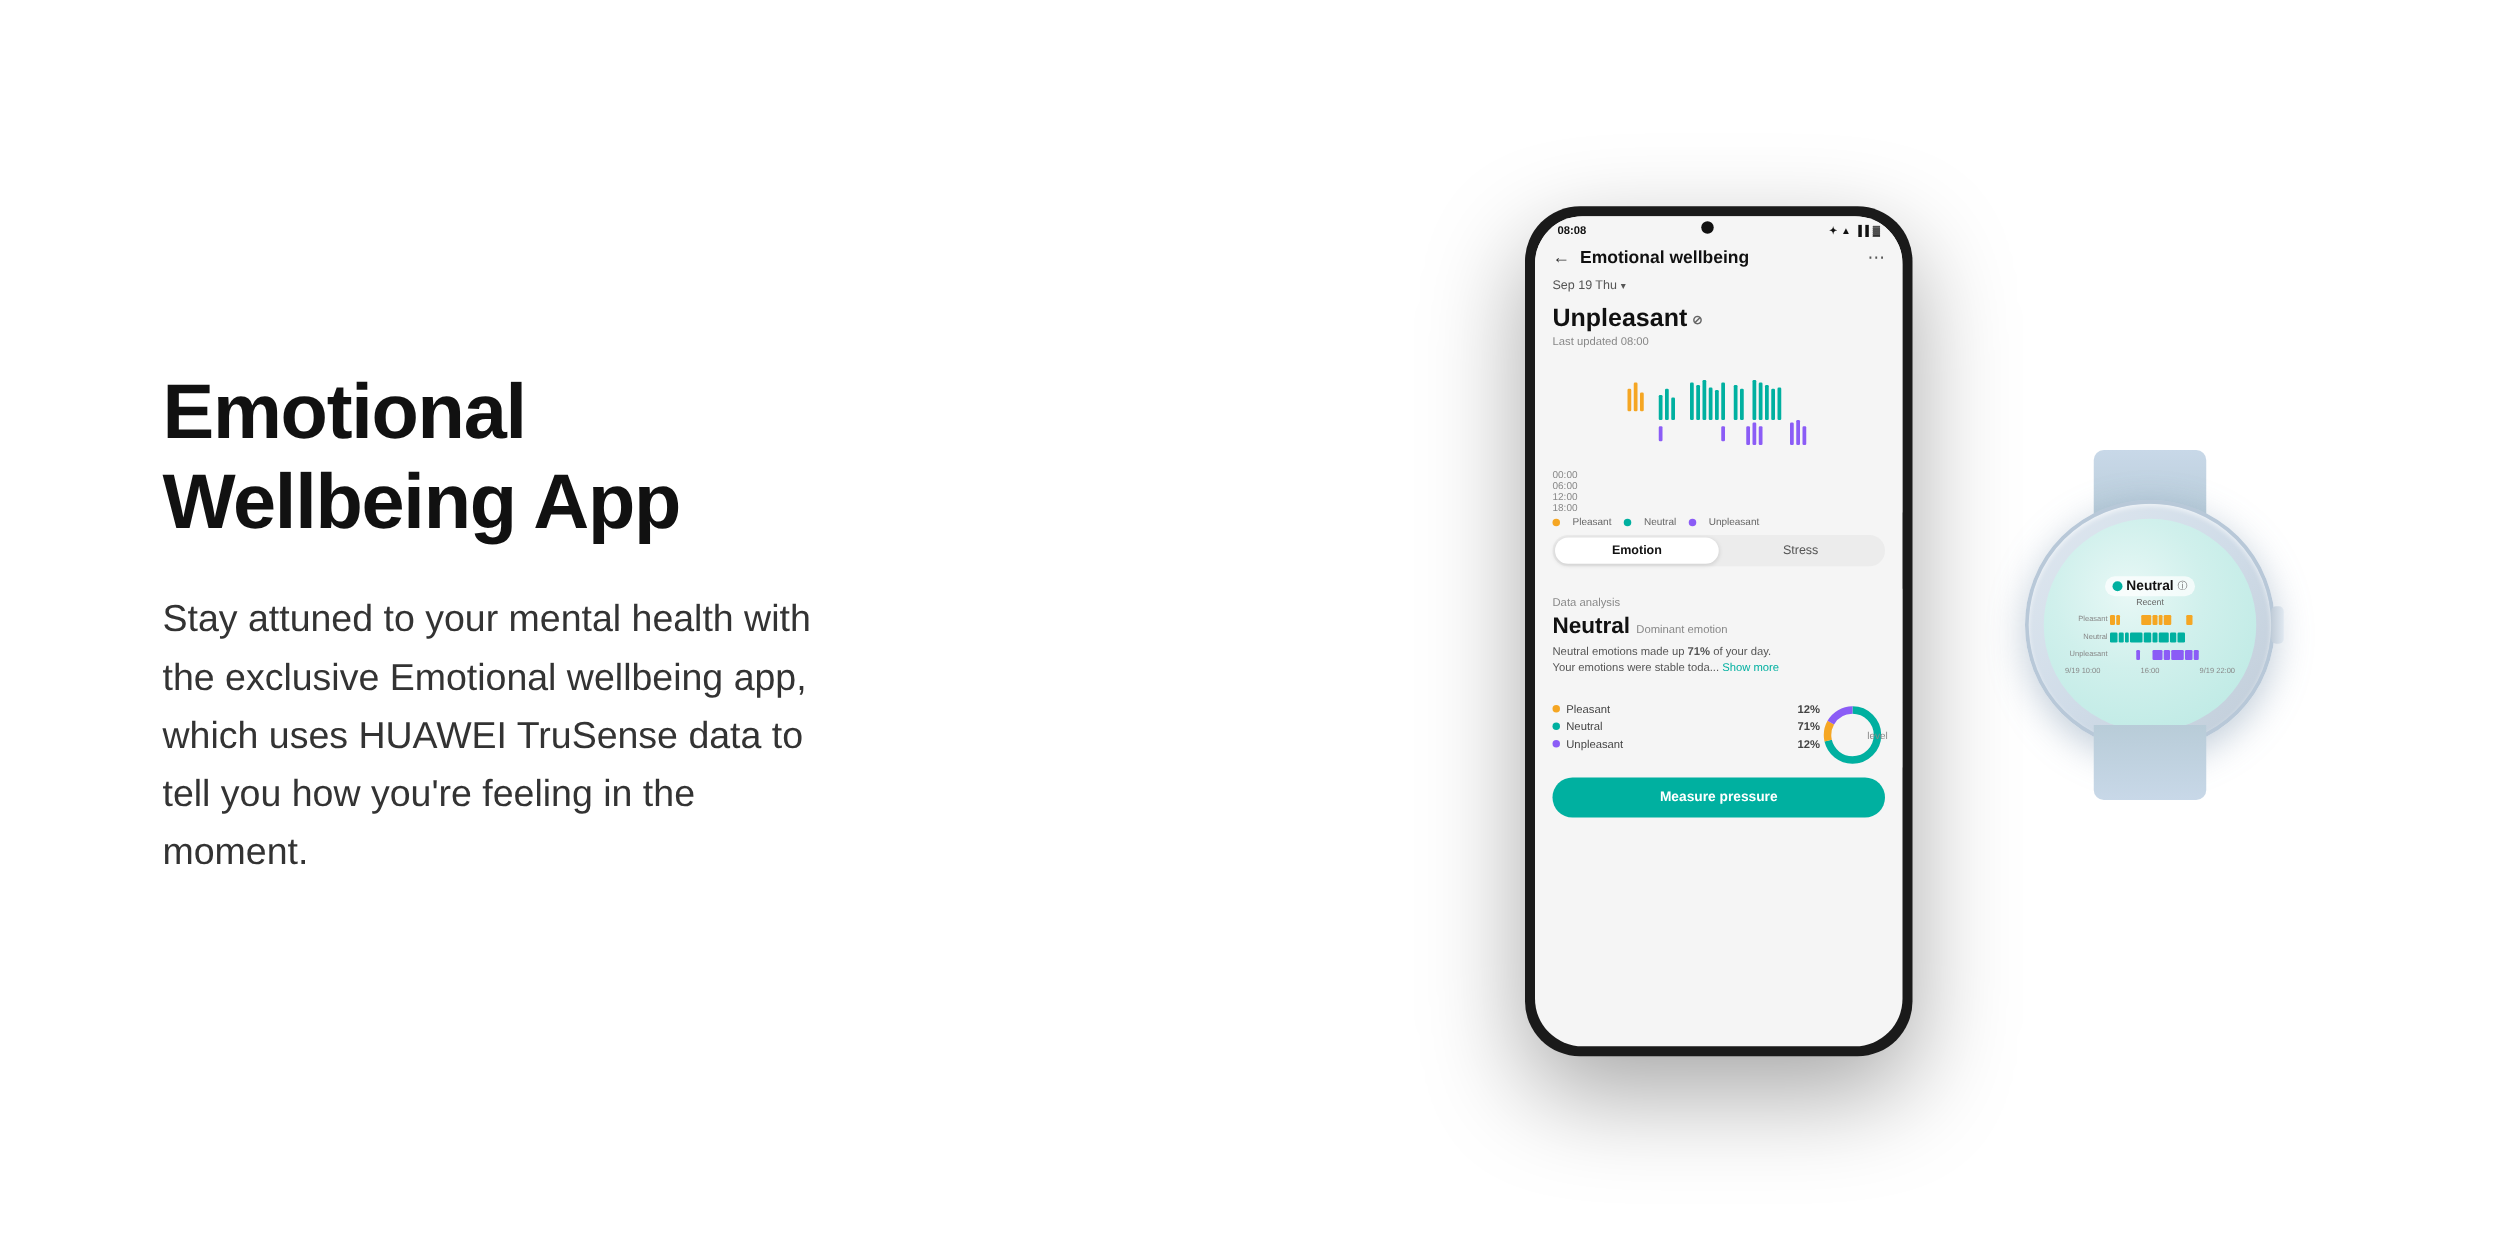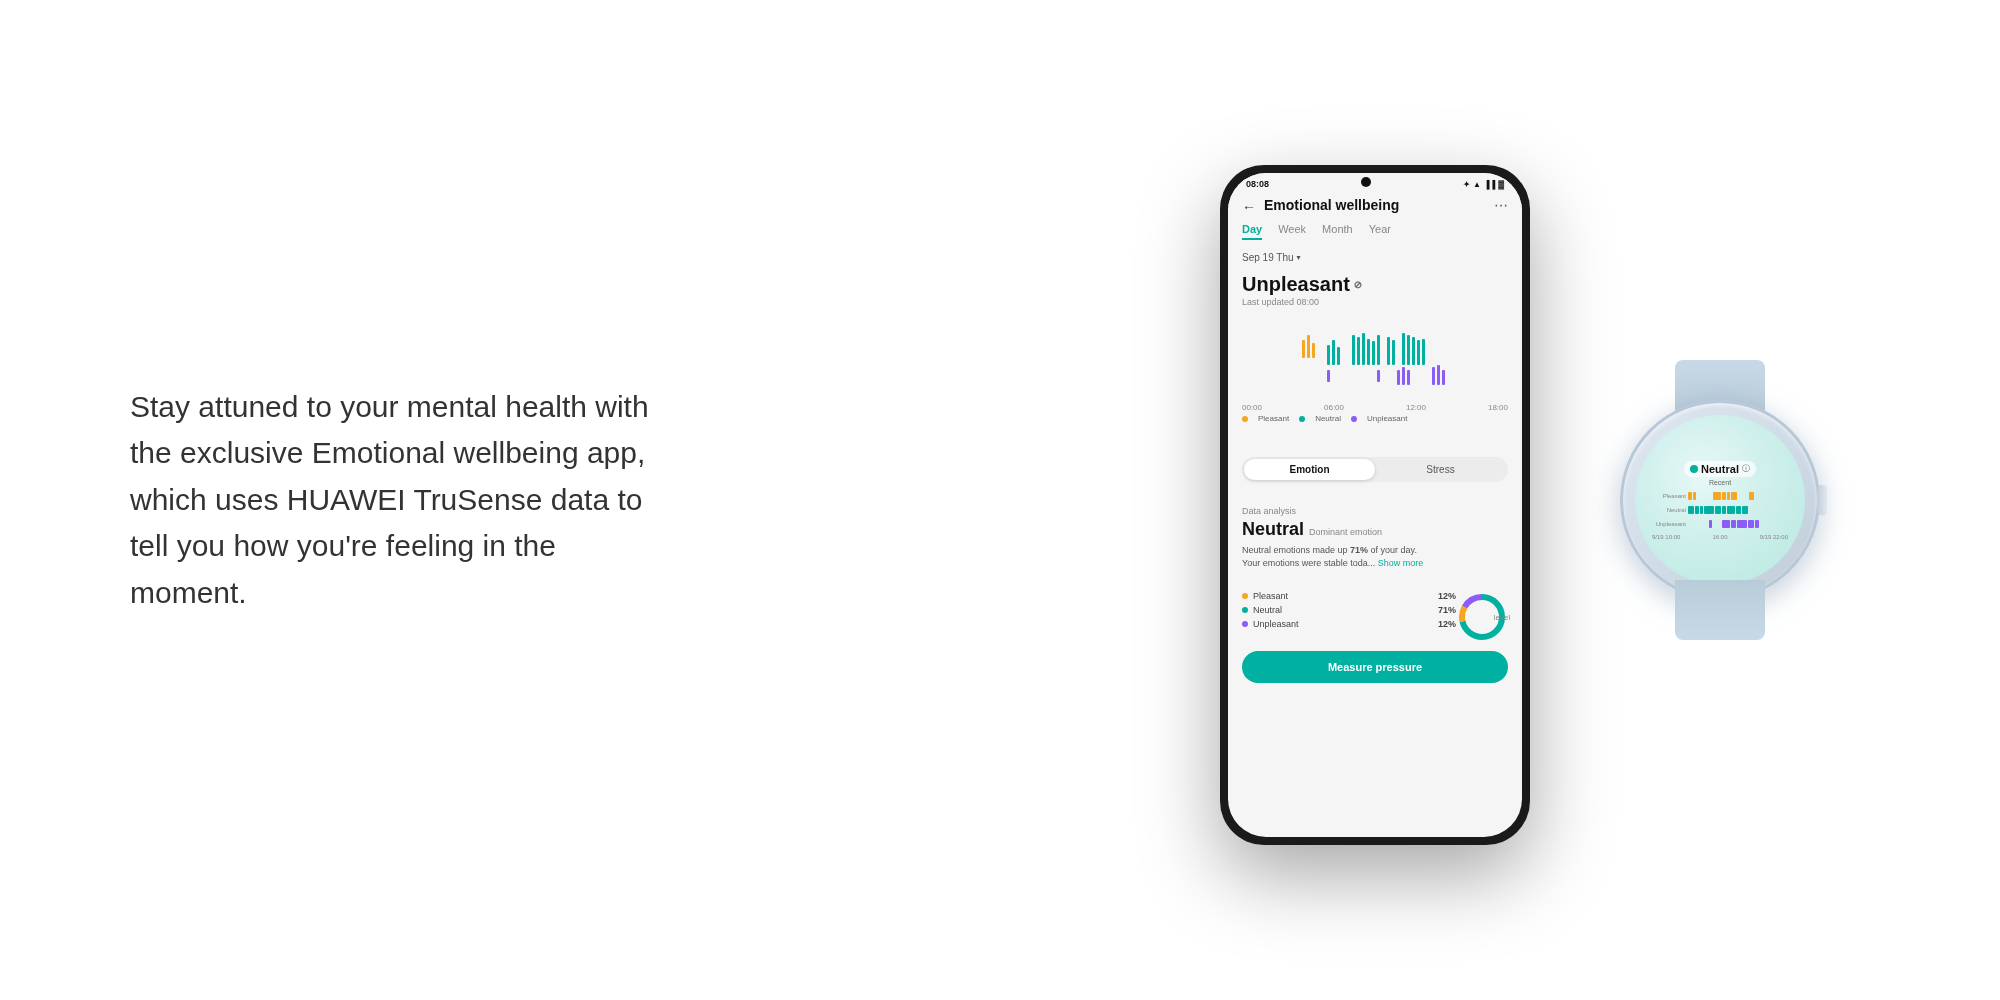--- a/index.html
+++ b/index.html
@@ -195,20 +195,21 @@
       height: 130px;
       position: relative;
     }
 
     .chart-axis {
       display: flex;
       justify-content: space-between;
       padding: 4px 0 2px;
       font-size: 8px;
       color: #888;
+      flex-direction: column;
     }
 
     .chart-legend {
       display: flex;
       gap: 10px;
       font-size: 8px;
       color: #666;
       align-items: center;
     }
 
@@ -502,20 +503,21 @@
       font-size: 6px;
       color: #888;
     }
   </style>
 </head>
 <body>
 
 <div class="page-container">
 
   <div class="left-section">
+    <h1 class="main-title">Emotional Wellbeing App</h1>
     <p class="main-description">Stay attuned to your mental health with the exclusive Emotional wellbeing app, which uses HUAWEI TruSense data to tell you how you're feeling in the moment.</p>
   </div>
 
   <div class="devices-section">
 
     <div class="phone-wrapper">
       <div class="phone-outer">
         <div class="phone-screen">
 
           
@@ -531,26 +533,20 @@
           </div>
 
           
           <div class="app-header">
             <span class="back-arrow">←</span>
             <span class="app-title">Emotional wellbeing</span>
             <span class="dots-menu">⋯</span>
           </div>
 
           
-          <div class="tabs-row">
-            <span class="tab-item active">Day</span>
-            <span class="tab-item">Week</span>
-            <span class="tab-item">Month</span>
-            <span class="tab-item">Year</span>
-          </div>
 
           
           <div class="date-row">
             <span>Sep 19 Thu</span>
             <span class="date-dropdown">▾</span>
           </div>
 
           
           <div class="emotion-status">
             <div class="emotion-title">

